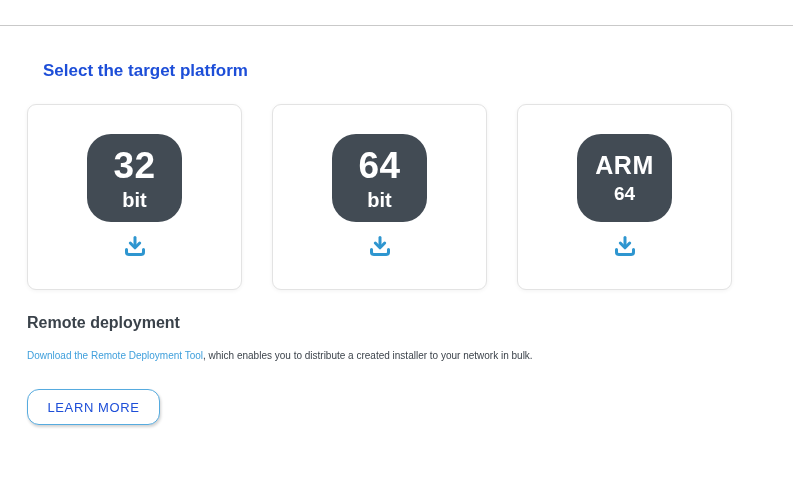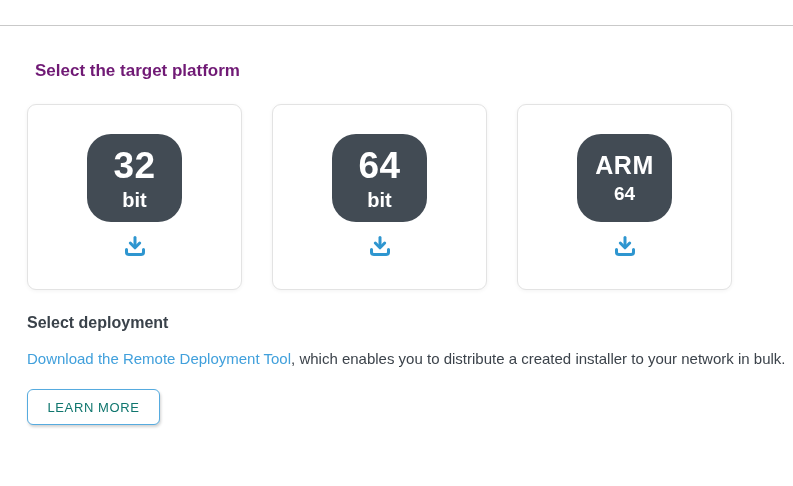--- a/index.html
+++ b/index.html
@@ -7,22 +7,22 @@
   body { font-family: "Liberation Sans", sans-serif; color: #3c434b; }
 
   .top-divider {
     position: absolute; left: 0; top: 25px; width: 793px; height: 0;
     border-top: 1px solid #c9c9c9;
   }
 
   .content { position: absolute; left: 27px; top: 0; width: 766px; }
 
   .section-title {
-    position: absolute; top: 61px; left: 8px;
-    font-size: 17px; font-weight: 700; color: #701a75;
+    position: absolute; top: 61px; left: 16px;
+    font-size: 17px; font-weight: 700; color: #1d4ed8;
     white-space: nowrap;
   }
 
   .cards { position: absolute; top: 104px; left: 0; display: flex; gap: 30px; }
 
   .card {
     width: 215px; height: 186px;
     background: #ffffff;
     border: 1px solid #e3e3e3;
     border-radius: 9px;
@@ -52,31 +52,31 @@
   }
 
   .remote-title {
     position: absolute; top: 314px; left: 0;
     font-size: 16px; font-weight: 700; color: #3a424a;
     white-space: nowrap;
   }
 
   .remote-text {
     position: absolute; top: 350px; left: 0;
-    font-size: 15px; white-space: nowrap; color: #3c434b;
+    font-size: 10px; white-space: nowrap; color: #3c434b;
   }
   .remote-text a { color: #41a0dc; text-decoration: none; cursor: pointer; }
 
   .learn-more {
     position: absolute; top: 389px; left: 0;
     width: 133px; height: 36px;
     background: #ffffff;
     border: 1px solid #56abdf;
-    border-radius: 6px;
-    color: #0f766e;
+    border-radius: 12px;
+    color: #1d4ed8;
     font-family: "Liberation Sans", sans-serif;
     font-size: 13px;
     letter-spacing: 0.6px;
     box-shadow: 1px 2px 3px rgba(0,0,0,0.18);
     cursor: pointer;
   }
 </style>
 </head>
 <body>
 
@@ -132,20 +132,20 @@
               <path d="M13 4.5 V13.5"></path>
               <path d="M8.3 10 L13 14.8 L17.7 10"></path>
               <path d="M4.5 16.5 v2.7 a2.3 2.3 0 0 0 2.3 2.3 h12.4 a2.3 2.3 0 0 0 2.3 -2.3 v-2.7"></path>
             </svg>
           </span>
         </button>
       </div>
 
     </div>
 
-    <div class="remote-title">Select deployment</div>
+    <div class="remote-title">Remote deployment</div>
 
     <p class="remote-text"><a>Download the Remote Deployment Tool</a><span>, which enables you to distribute a created installer to your network in bulk.</span></p>
 
     <button class="learn-more">LEARN MORE</button>
 
   </div>
 </div>
 
 </body></html>

